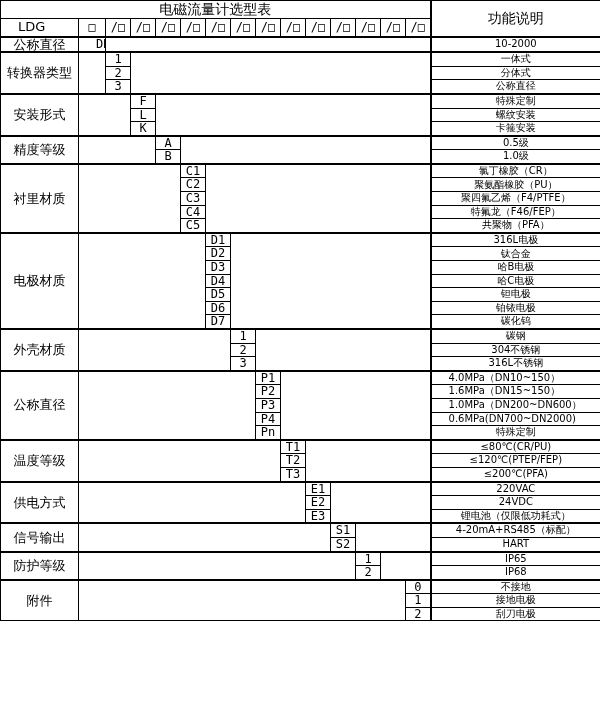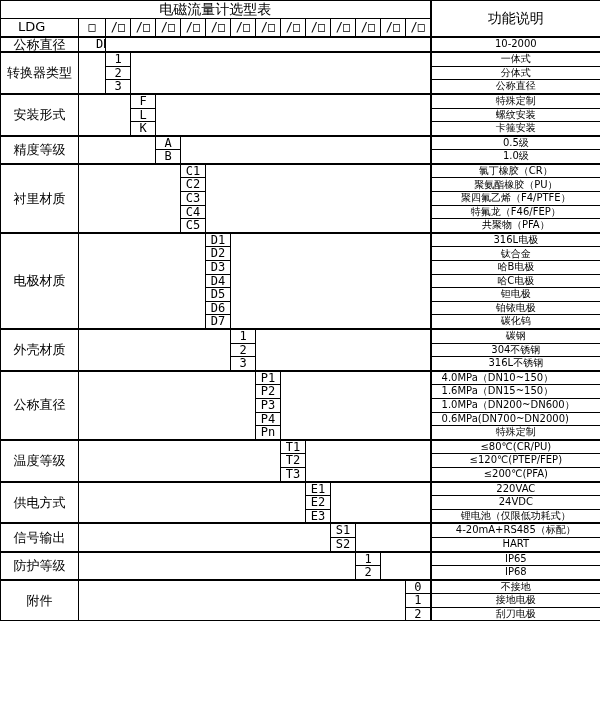--- a/index.html
+++ b/index.html
@@ -22,21 +22,21 @@
     line-height:1.05;
   }
   tr.title-row{height:18px;}
   tr.model-row{height:18px;}
   td.title{font-size:14px;}
   td.fn{font-size:14px;border-left-width:2px;text-align:center;}
   td.lab{font-size:13px;}
   td.code{font-family:"DejaVu Sans Mono","Liberation Mono",monospace;font-size:12px;}
   td.desc{border-left-width:2px;font-size:10px;}
   td.left{text-align:left;padding-left:17px;}
-  td.desc.left{padding-left:10px;margin-top:48px;}
+  td.desc.left{padding-left:17px;margin-top:48px;}
   tr.bs > td{border-top-width:2px;}
 </style>
 </head>
 <body>
 
 <div id="wrap">
   <table id="sel-table">
     <colgroup id="cols">
         <col style="width: 78px;">
         <col style="width: 27px;">

